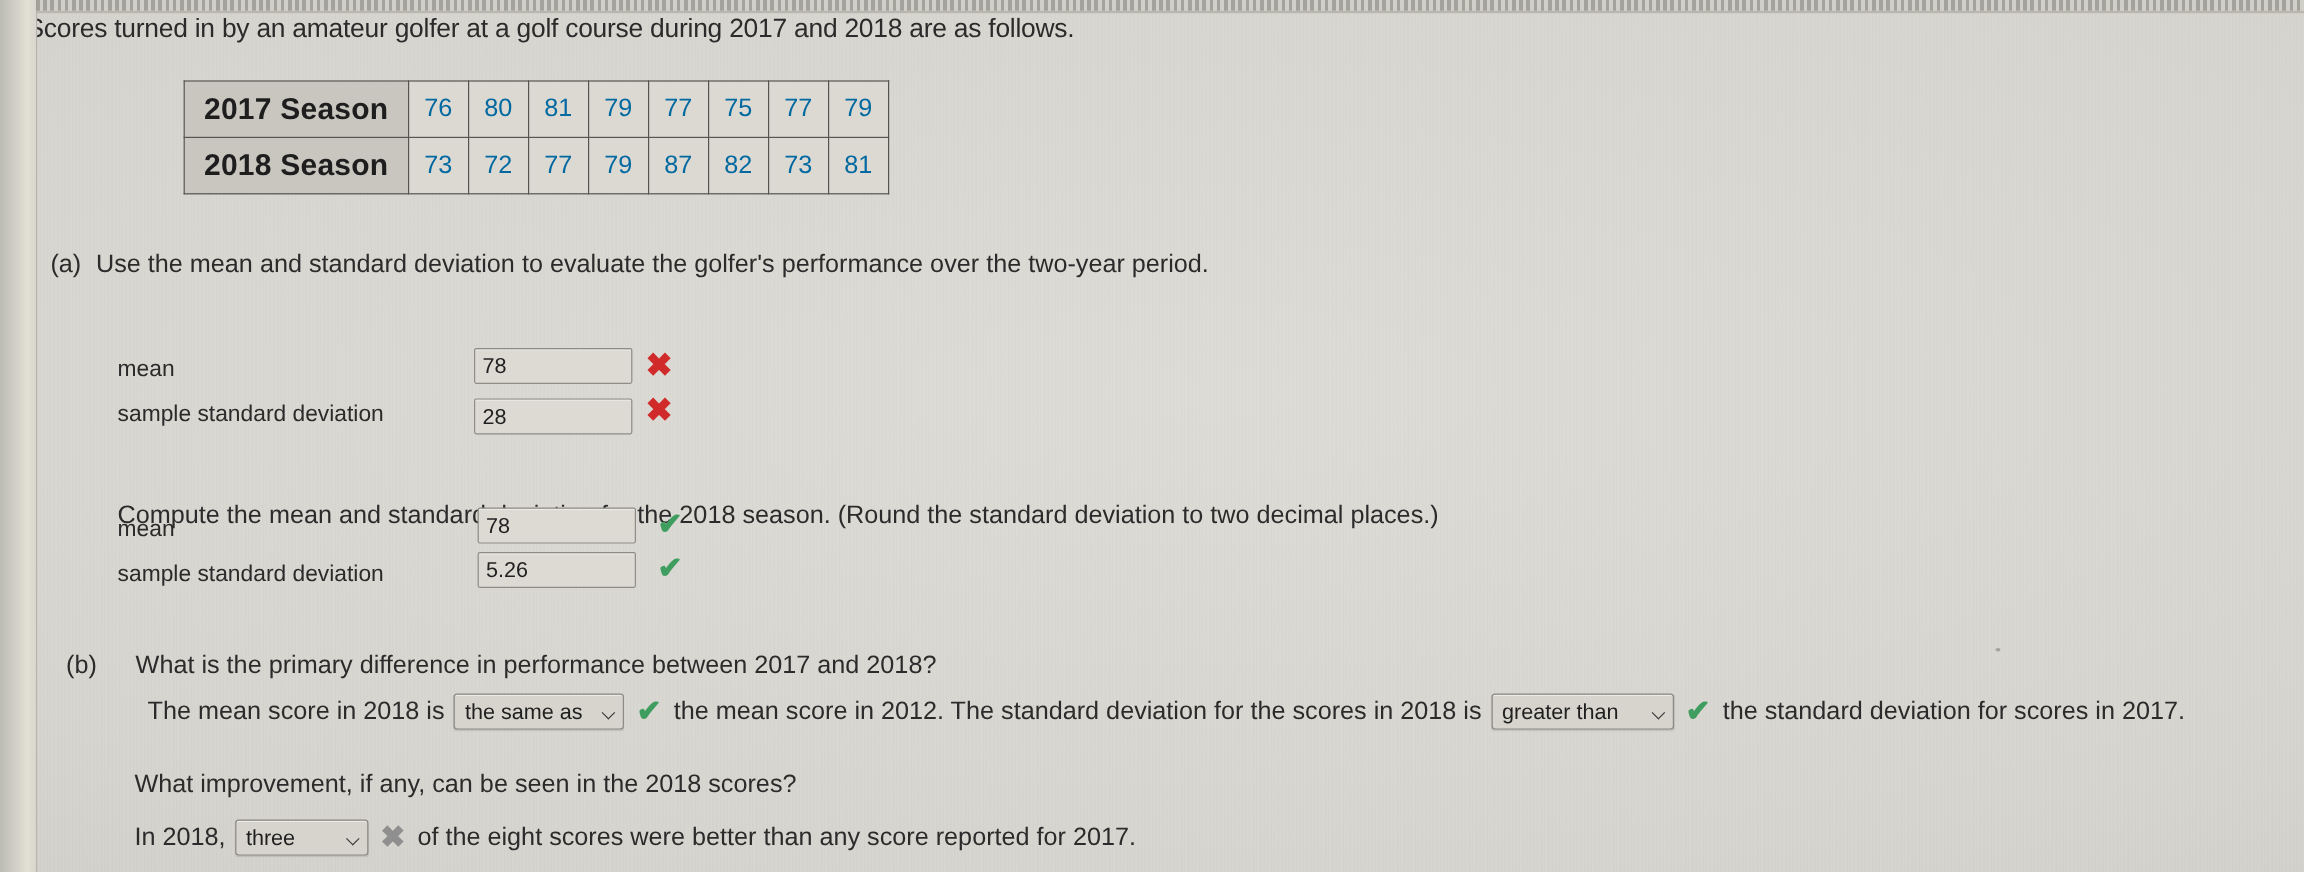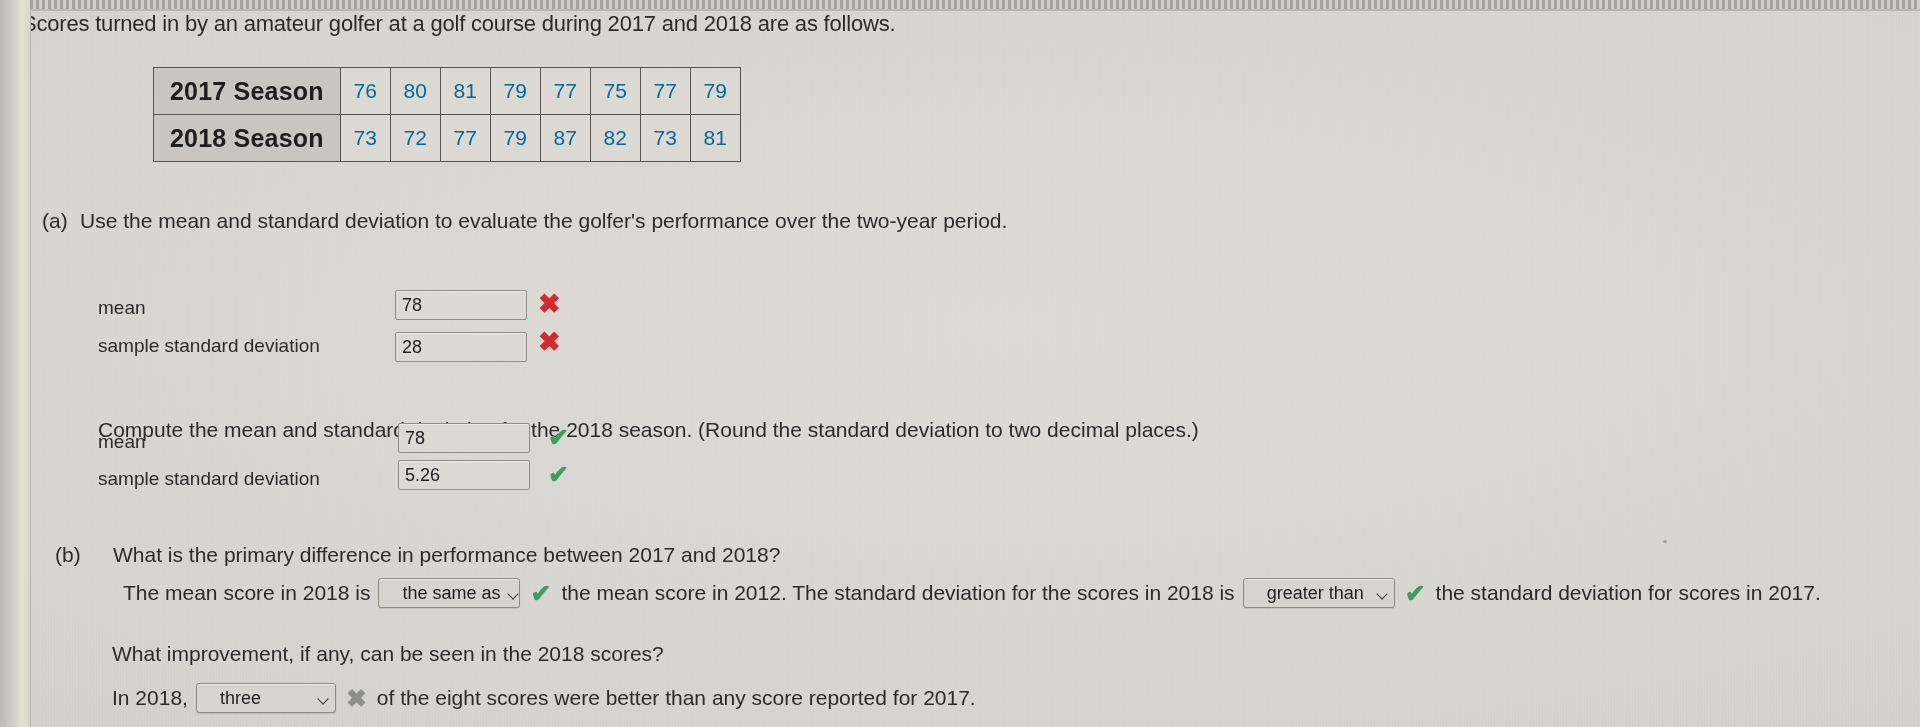--- a/index.html
+++ b/index.html
@@ -196,28 +196,28 @@
     align-items: center;
     justify-content: space-between;
     height: 30px;
     background: #d6d4cd;
     border: 1px solid #8c8a83;
     border-radius: 3px;
     box-shadow: inset 0 1px 0 rgba(255,255,255,0.5),
                 0 1px 1px rgba(0,0,0,0.10);
     font-size: 18px;
     color: #1f1f1f;
-    padding: 0 6px 0 23px;
+    padding: 0 6px 0 8px;
     box-sizing: border-box;
     margin: 0 8px;
     font-family: "Liberation Sans", sans-serif;
   }
   .dd-same { width: 142px; }
   .dd-greater { width: 152px; }
-  .dd-three { width: 140px; }
+  .dd-three { width: 111px; }
 
   .caret {
     width: 10px;
     height: 10px;
     margin-left: 8px;
     flex: 0 0 auto;
     position: relative;
   }
   .caret::after {
     content: "";

